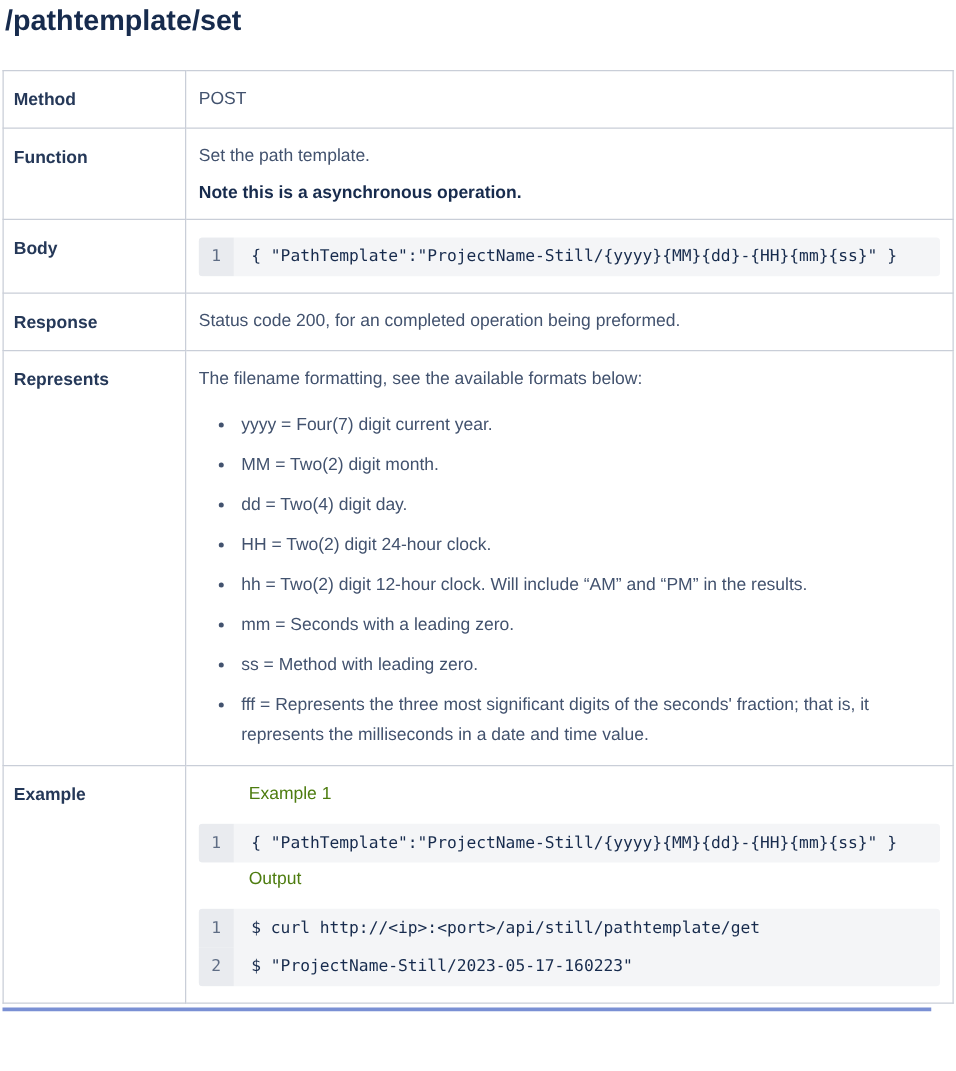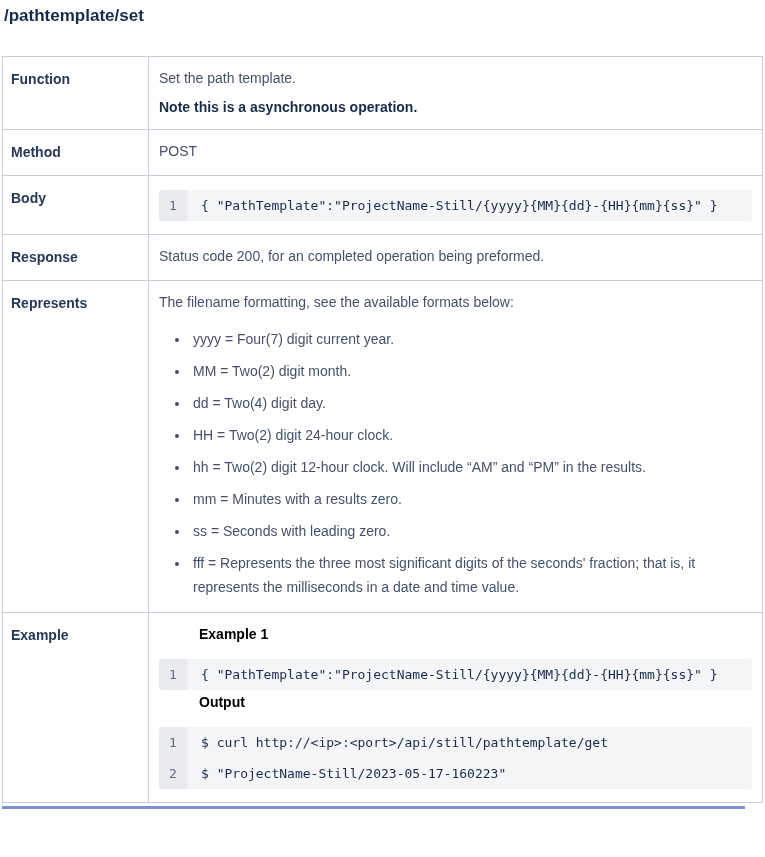--- a/index.html
+++ b/index.html
@@ -8,21 +8,21 @@
     background: #ffffff;
     width: 765px;
     font-family: "Liberation Sans", sans-serif;
   }
   .page {
     width: 765px;
     min-height: 857px;
     padding-top: 5px;
   }
   .page-title {
-    font-size: 17px;
+    font-size: 23px;
     font-weight: bold;
     color: #172b4d;
     margin: 0 0 0 4px;
     line-height: 22px;
   }
   .doc-table {
     border-collapse: collapse;
     width: 761px;
     margin: 29px 0 0 2px;
     table-layout: fixed;
@@ -41,22 +41,22 @@
   }
   td.content-cell {
     padding: 11px 10px 11px 10px;
     color: #42526e;
     line-height: 21px;
   }
   .content-cell p { margin: 0; }
   .content-cell p + p { margin-top: 8px; }
   .bold-note { font-weight: bold; color: #172b4d; }
   .section-heading {
-    font-weight: bold;
-    color: #000000;
+    font-weight: normal;
+    color: #4d7c0f;
     margin: 0;
     line-height: 21px;
     padding-left: 40px;
   }
   .code-block {
     background: #f4f5f7;
     border-radius: 3px;
     font-family: "DejaVu Sans Mono", monospace;
     font-size: 13px;
     color: #172b4d;
@@ -101,35 +101,35 @@
 <body>
 
 <div class="page">
 
   <h1 class="page-title">/pathtemplate/set</h1>
 
   <table class="doc-table">
     <tbody>
 
       <tr>
+        <td class="label-cell">Method</td>
+        <td class="content-cell">
+          <p>POST</p>
+        </td>
+      </tr>
+
+      <tr>
         <td class="label-cell">Function</td>
         <td class="content-cell">
           <p>Set the path template.</p>
           <p class="bold-note">Note this is a asynchronous operation.</p>
         </td>
       </tr>
 
       <tr>
-        <td class="label-cell">Method</td>
-        <td class="content-cell">
-          <p>POST</p>
-        </td>
-      </tr>
-
-      <tr>
         <td class="label-cell">Body</td>
         <td class="content-cell">
           <div class="code-block">
 
               <div class="code-line">
                 <span class="ln">1</span>
                 <span class="ct">{ "PathTemplate":"ProjectName-Still/{yyyy}{MM}{dd}-{HH}{mm}{ss}" }</span>
               </div>
             </div>
         </td>
@@ -151,23 +151,23 @@
               <li>yyyy = Four(7) digit current year.</li>
 
               <li>MM = Two(2) digit month.</li>
 
               <li>dd = Two(4) digit day.</li>
 
               <li>HH = Two(2) digit 24-hour clock.</li>
 
               <li>hh = Two(2) digit 12-hour clock. Will include “AM” and “PM” in the results.</li>
 
-              <li>mm = Minutes with a results zero.</li>
-
-              <li>ss = Seconds with leading zero.</li>
+              <li>mm = Seconds with a leading zero.</li>
+
+              <li>ss = Method with leading zero.</li>
 
               <li>fff = Represents the three most significant digits of the seconds' fraction; that is, it represents the milliseconds in a date and time value.</li>
             </ul>
         </td>
       </tr>
 
 
       <tr>
         <td class="label-cell">Example</td>
         <td class="content-cell">

